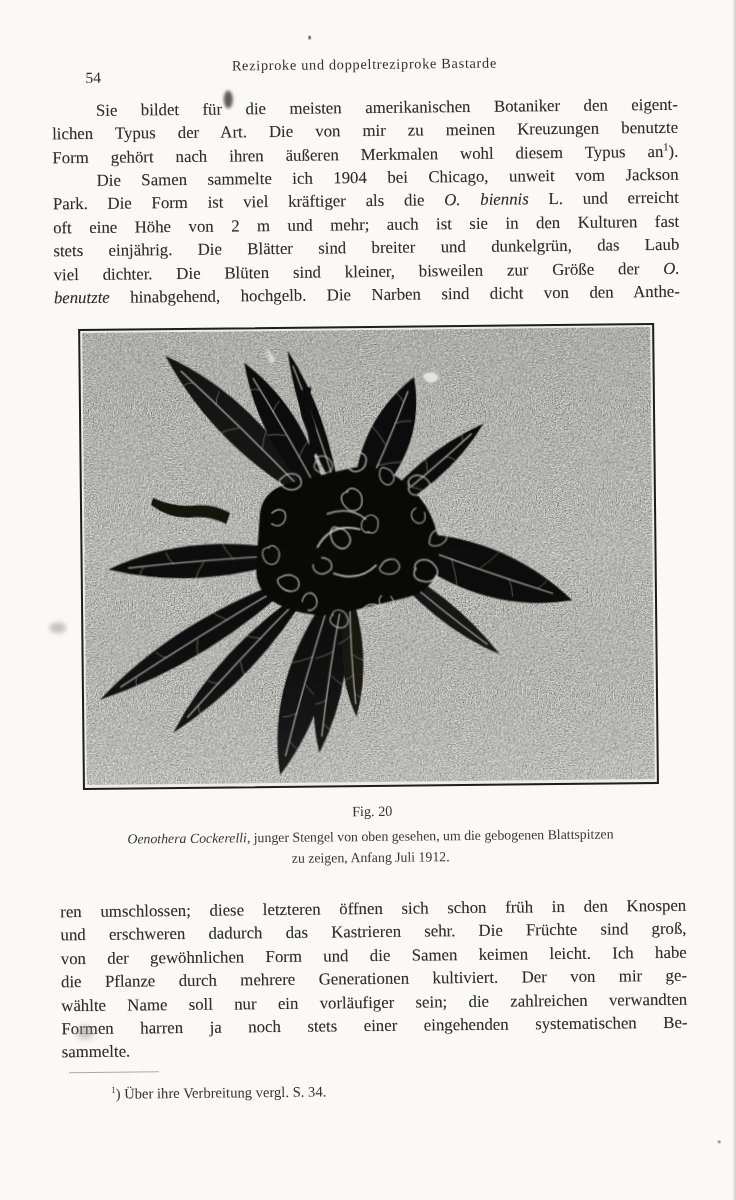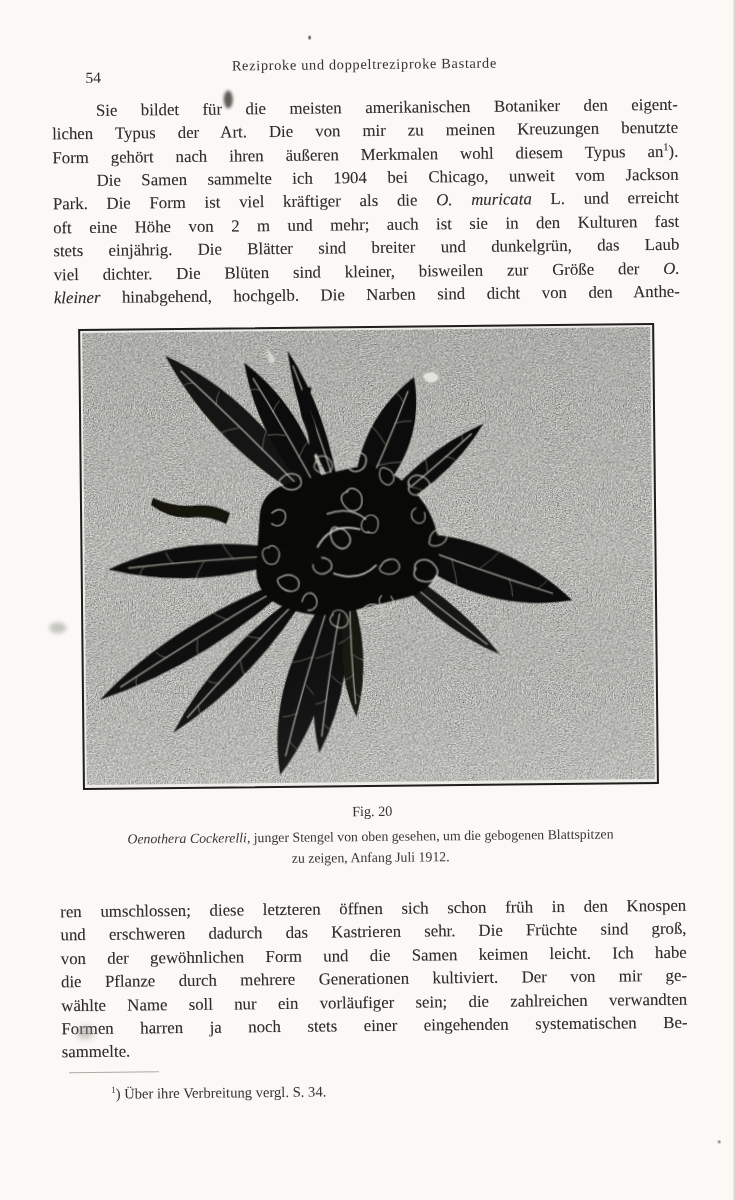--- a/index.html
+++ b/index.html
@@ -58,25 +58,25 @@
     <div class="rhead">Reziproke und doppeltreziproke Bastarde</div>
 
     <div class="para p1">
       <div class="tline indent"><span>Sie bildet für die meisten amerikanischen Botaniker den eigent-</span></div>
       <div class="tline"><span>lichen Typus der Art.  Die von mir zu meinen Kreuzungen benutzte</span></div>
       <div class="tline"><span>Form gehört nach ihren äußeren Merkmalen wohl diesem Typus an</span><sup>1</sup><span>).</span></div>
     </div>
 
     <div class="para p2">
       <div class="tline indent"><span>Die Samen sammelte ich 1904 bei Chicago, unweit vom Jackson</span></div>
-      <div class="tline"><span>Park.  Die Form ist viel kräftiger als die </span><span class="it">O. muricata</span><span> L. und erreicht</span></div>
+      <div class="tline"><span>Park.  Die Form ist viel kräftiger als die </span><span class="it">O. biennis</span><span> L. und erreicht</span></div>
       <div class="tline"><span>oft eine Höhe von 2 m und mehr; auch ist sie in den Kulturen fast</span></div>
       <div class="tline"><span>stets einjährig.  Die Blätter sind breiter und dunkelgrün, das Laub</span></div>
       <div class="tline"><span>viel dichter.  Die Blüten sind kleiner, bisweilen zur Größe der </span><span class="it">O.</span></div>
-      <div class="tline"><span class="it">kleiner</span><span> hinabgehend, hochgelb.  Die Narben sind dicht von den Anthe-</span></div>
+      <div class="tline"><span class="it">benutzte</span><span> hinabgehend, hochgelb.  Die Narben sind dicht von den Anthe-</span></div>
     </div>
 
     <div class="fig">
       <svg id="plant" viewBox="0 0 576 458" preserveAspectRatio="none" role="img" aria-label="Schwarzweiß-Fotografie: Blattrosette eines jungen Stengels von oben, dunkle Blätter mit hellen Mittelrippen und gebogenen Blattspitzen">
         <defs>
           <filter id="grain" x="0%" y="0%" width="100%" height="100%">
             <feTurbulence type="fractalNoise" baseFrequency="0.75" numOctaves="2" stitchTiles="stitch"></feTurbulence>
             <feColorMatrix type="matrix" values="0 0 0 0 0  0 0 0 0 0  0 0 0 0 0  0.6 0.6 0.6 0 -0.72"></feColorMatrix>
           </filter>
           <filter id="soft" x="-5%" y="-5%" width="110%" height="110%">

